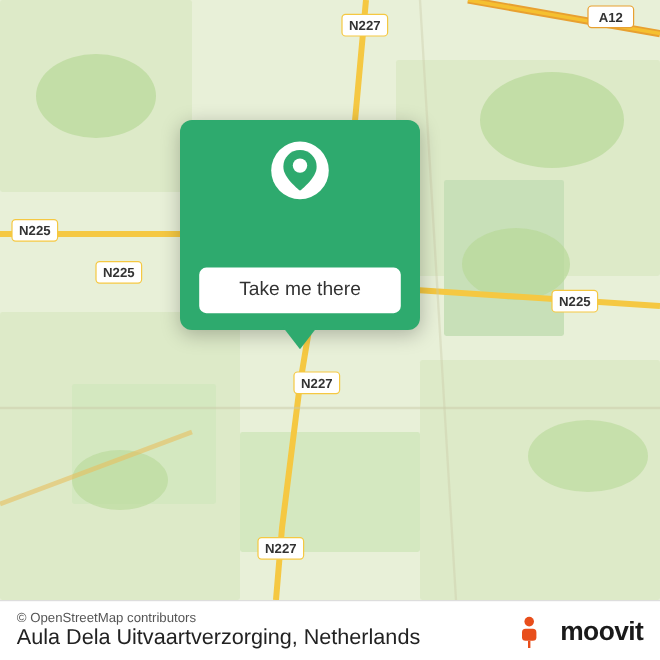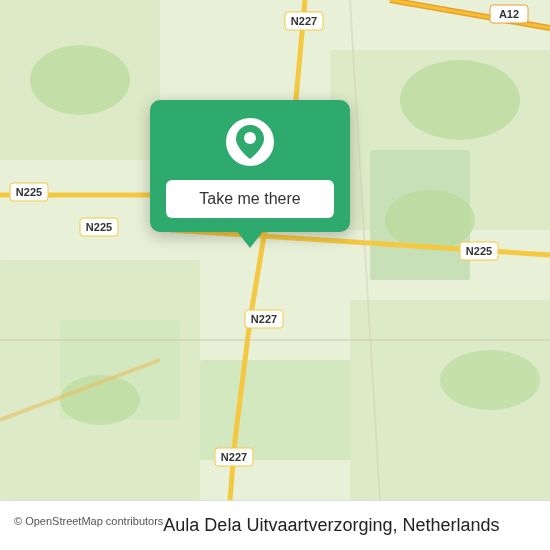--- a/index.html
+++ b/index.html
@@ -69,37 +69,38 @@
       background: white;
       border: none;
       border-radius: 6px;
       padding: 10px 24px;
       font-size: 16px;
       font-weight: 500;
       color: #333;
       cursor: pointer;
       width: 100%;
       text-align: center;
+      margin-top: 43px;
     }
 
     
     #bottom-bar {
       width: 550px;
       height: 50px;
       background: white;
       border-top: 1px solid #ddd;
       display: flex;
       align-items: center;
       justify-content: space-between;
       padding: 0 14px;
     }
 
     .bottom-left {
       display: flex;
-      flex-direction: row;
+      flex-direction: column;
     }
 
     .osm-credit {
       font-size: 11px;
       color: #555;
     }
 
     .location-name {
       font-size: 18px;
       color: #222;
@@ -185,13 +186,24 @@
     </div>
     <button class="take-me-there-btn">Take me there</button>
   </div>
 </div>
 
 <div id="bottom-bar">
   <div class="bottom-left">
     <span class="osm-credit">© OpenStreetMap contributors</span>
     <span class="location-name">Aula Dela Uitvaartverzorging, Netherlands</span>
   </div>
+  <div class="moovit-logo">
+
+    <svg width="32" height="32" viewBox="0 0 32 32">
+      <rect width="32" height="32" rx="4" fill="white"></rect>
+
+      <circle cx="12" cy="8" r="4" fill="#e84e1b"></circle>
+      <rect x="6" y="14" width="12" height="10" rx="3" fill="#e84e1b"></rect>
+      <line x1="12" y1="24" x2="12" y2="30" stroke="#e84e1b" stroke-width="2"></line>
+    </svg>
+    <span class="moovit-text">moovit</span>
+  </div>
 </div>
 
 </body></html>

